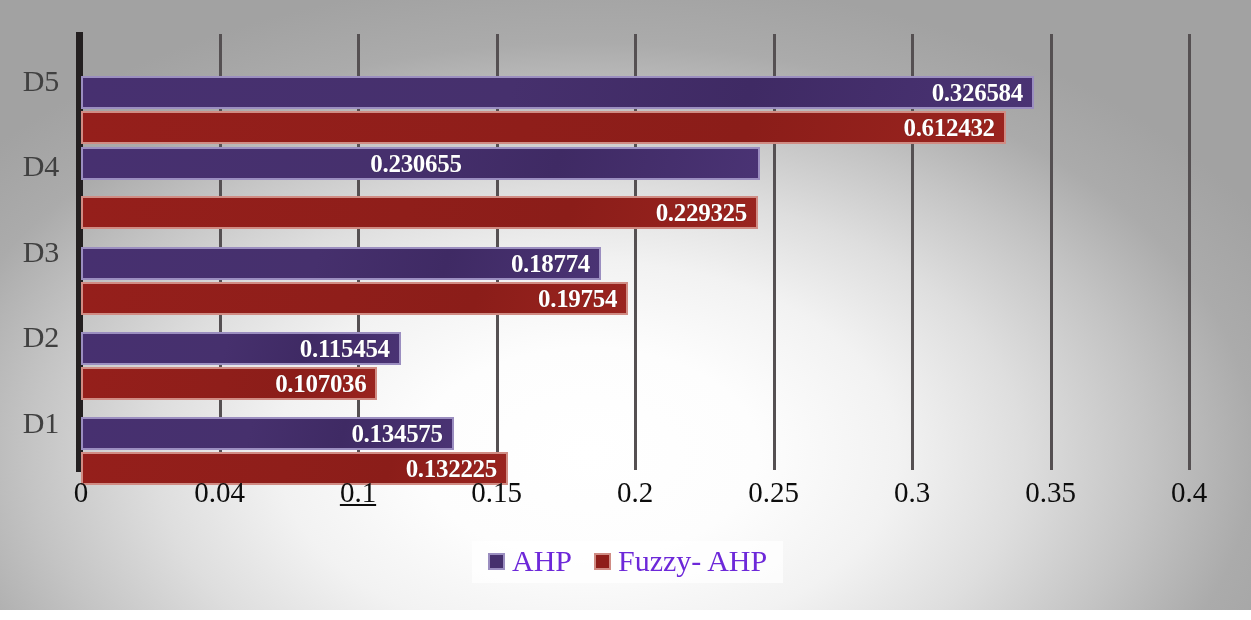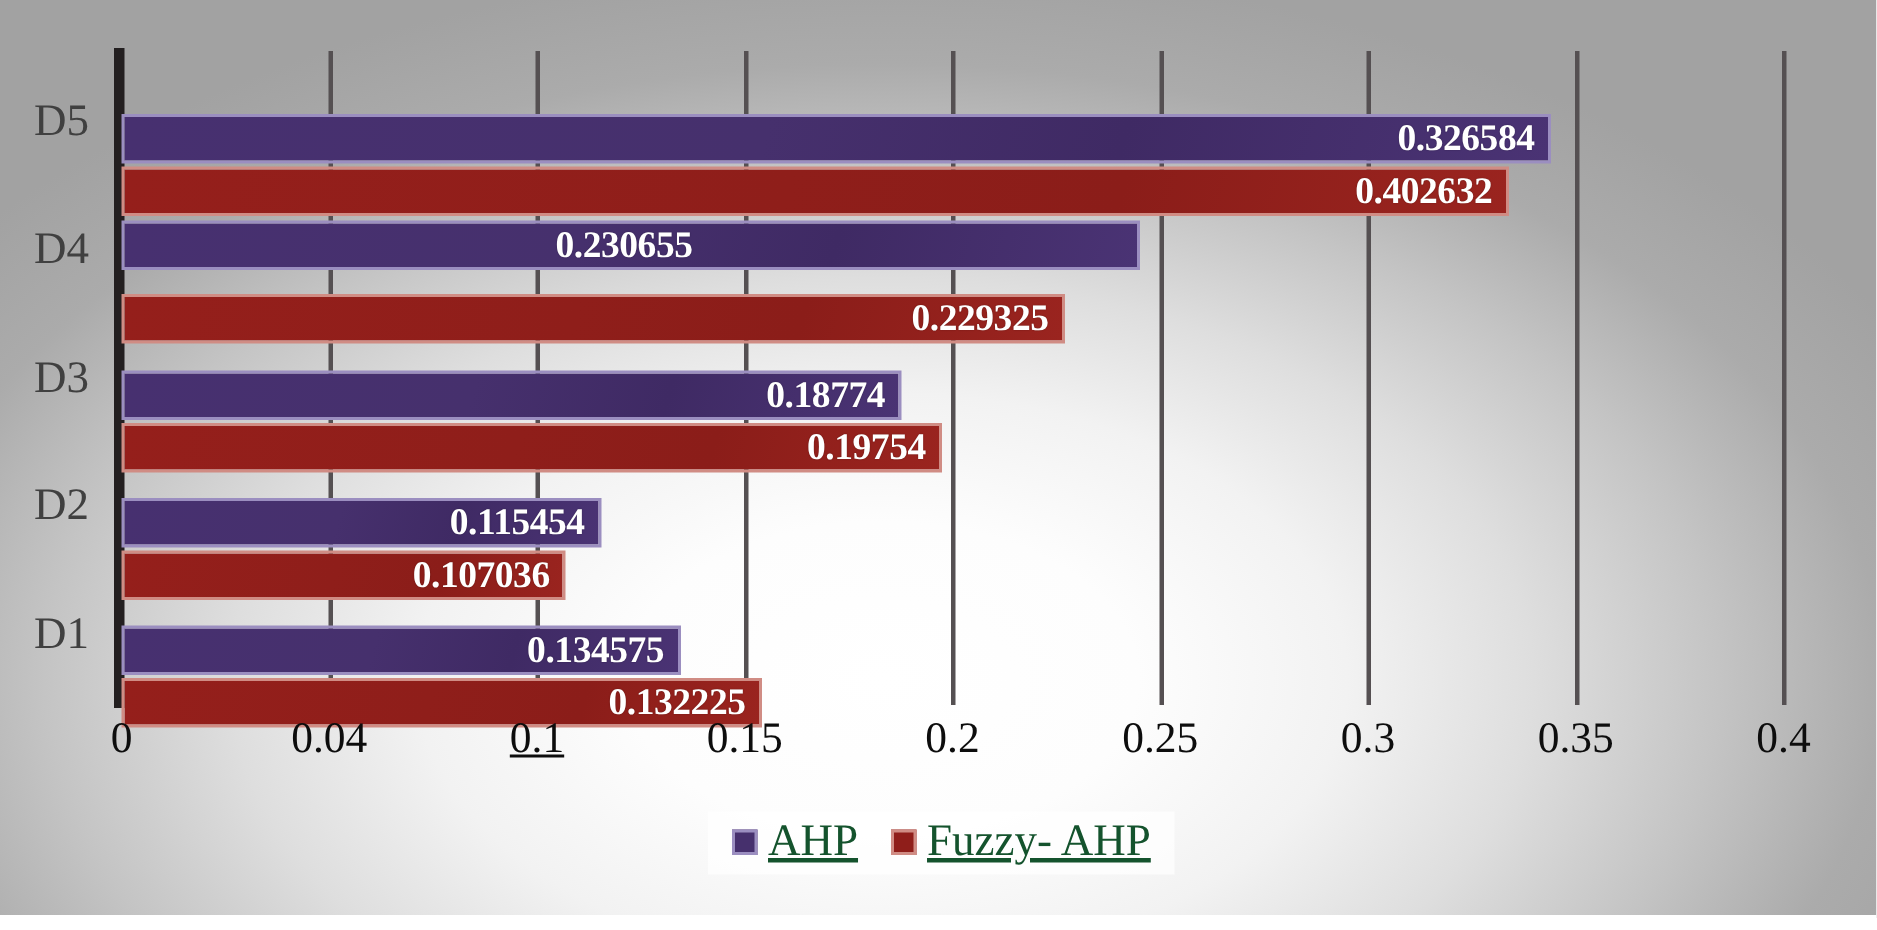--- a/index.html
+++ b/index.html
@@ -149,24 +149,23 @@
   .legend-swatch.ahp {
     background: #46306d;
     border-color: #9b8ec0;
   }
   .legend-swatch.fahp {
     background: #8f1e1a;
     border-color: #d08c84;
   }
   .legend-text {
     font-size: 30px;
-    color: #14532d;
+    color: #6d28d9;
     line-height: 1;
     white-space: nowrap;
-    text-decoration: underline;
   }
 </style>
 </head>
 <body>
 
 <div id="chart-root">
 
   <div class="chart-bg"></div>
   <div class="chart-bg-outline"></div>
   <div class="bottom-strip"></div>
@@ -206,28 +205,28 @@
       </div>
       <div class="bar ahp" style="left: 0px; top: 213px; width: 520.04px;">
         <span class="bar-label">0.18774</span>
       </div>
       <div class="bar fahp" style="left: 0px; top: 248px; width: 547.186px;">
         <span class="bar-label">0.19754</span>
       </div>
       <div class="bar ahp" style="left: 0px; top: 113px; width: 679px; justify-content: center;">
         <span class="bar-label">0.230655</span>
       </div>
-      <div class="bar fahp" style="left: 0px; top: 162px; width: 629px; padding-left: 26px;">
+      <div class="bar fahp" style="left: 0px; top: 162px; width: 677px; padding-left: 26px;">
         <span class="bar-label">0.229325</span>
       </div>
       <div class="bar ahp" style="left: 0px; top: 42px; width: 953px;">
         <span class="bar-label">0.326584</span>
       </div>
       <div class="bar fahp" style="left: 0px; top: 77px; width: 924.831px;">
-        <span class="bar-label">0.402632</span>
+        <span class="bar-label">0.612432</span>
       </div>
     </div>
 
   <div id="ticks-layer">
       <div class="tick-label" style="left: 81px;">0</div>
       <div class="tick-label" style="left: 219.5px;">0.04</div>
       <div class="tick-label" style="left: 358px; text-decoration: underline;">0.1</div>
       <div class="tick-label" style="left: 496.5px;">0.15</div>
       <div class="tick-label" style="left: 635px;">0.2</div>
       <div class="tick-label" style="left: 773.5px;">0.25</div>

